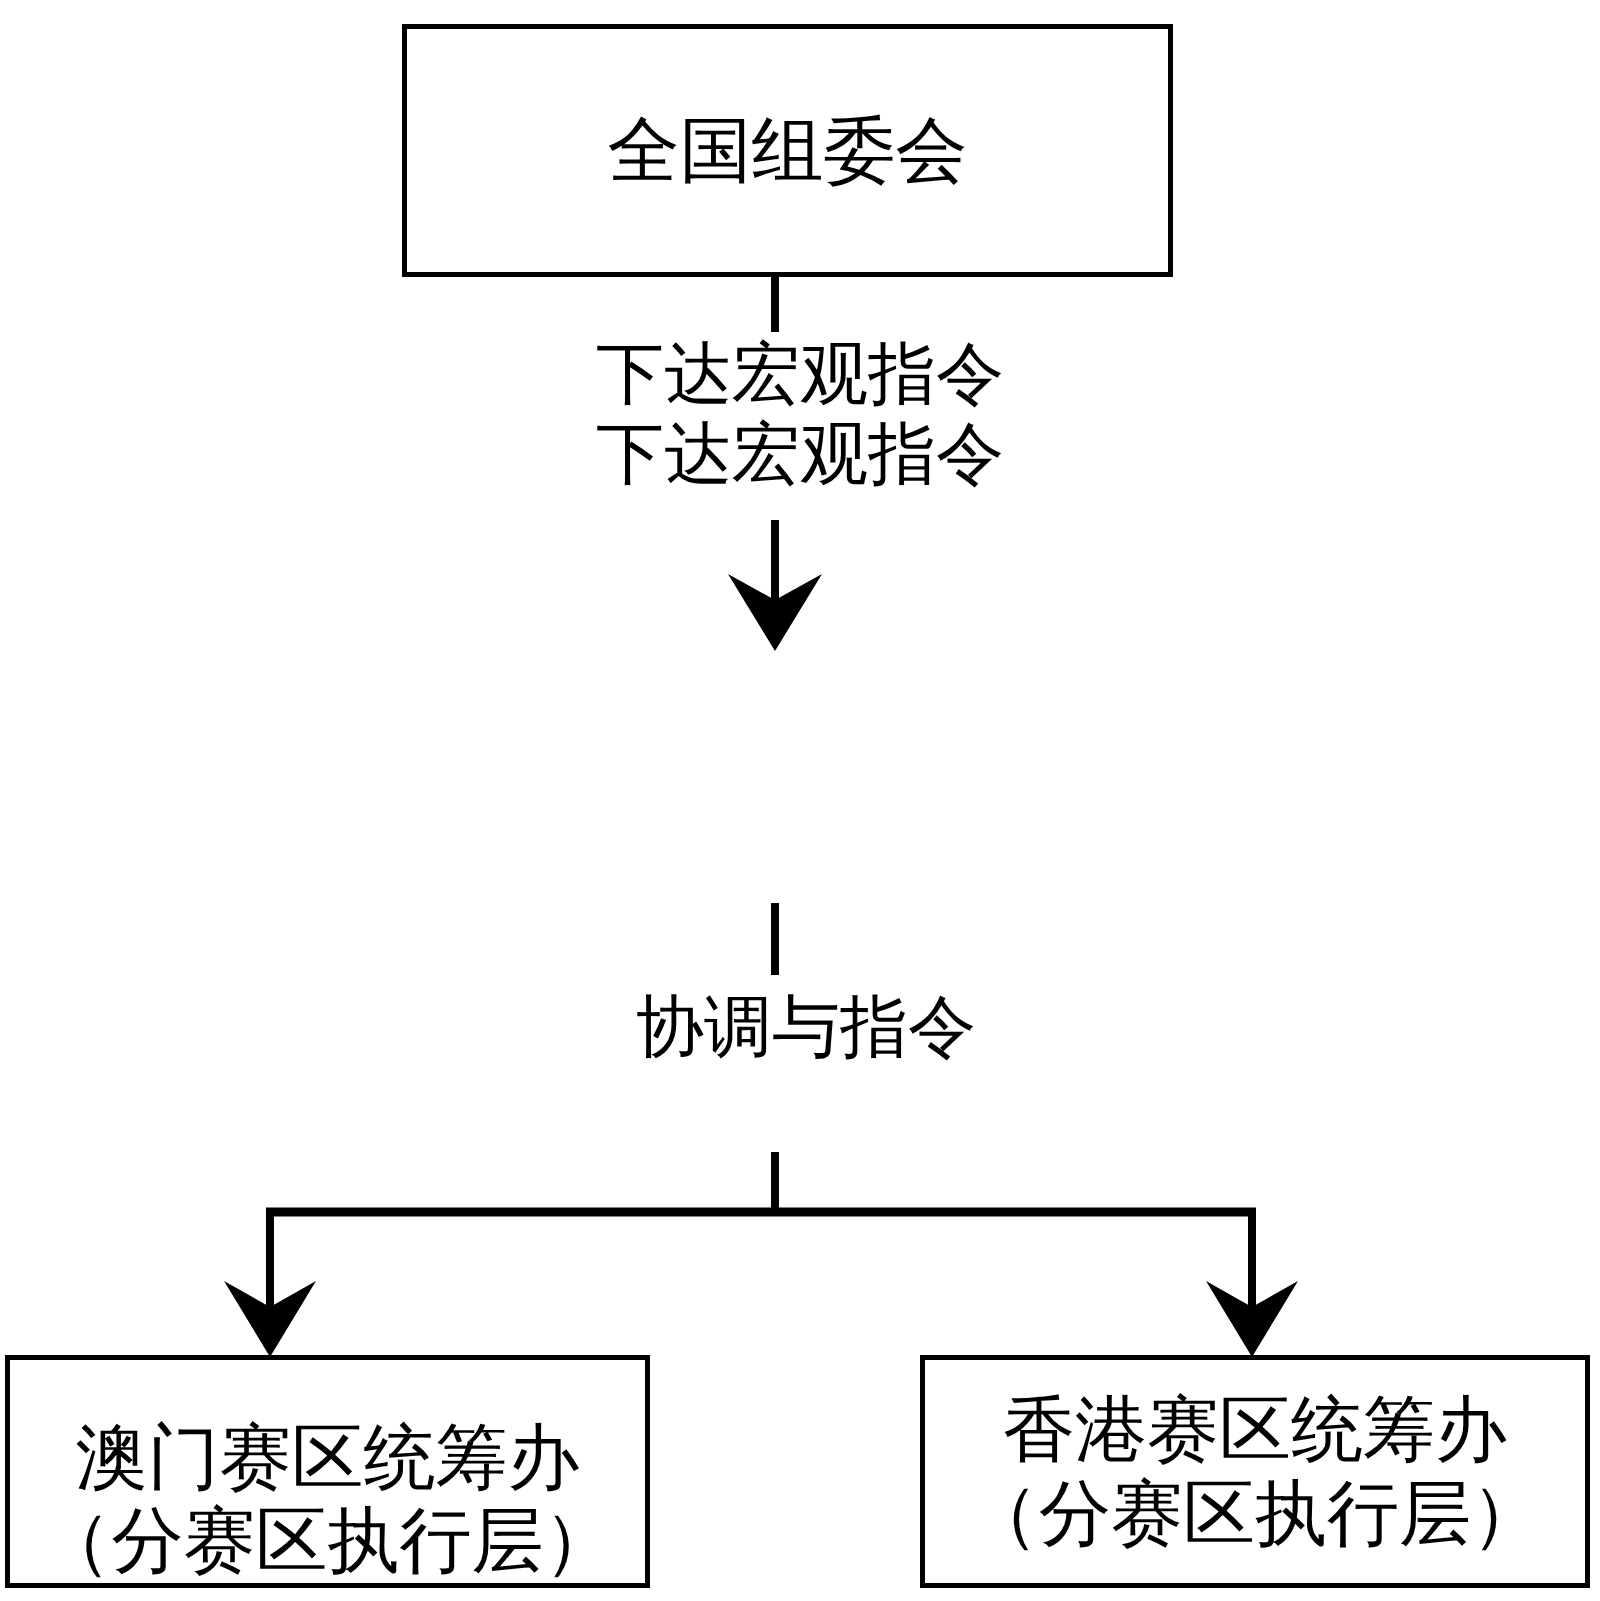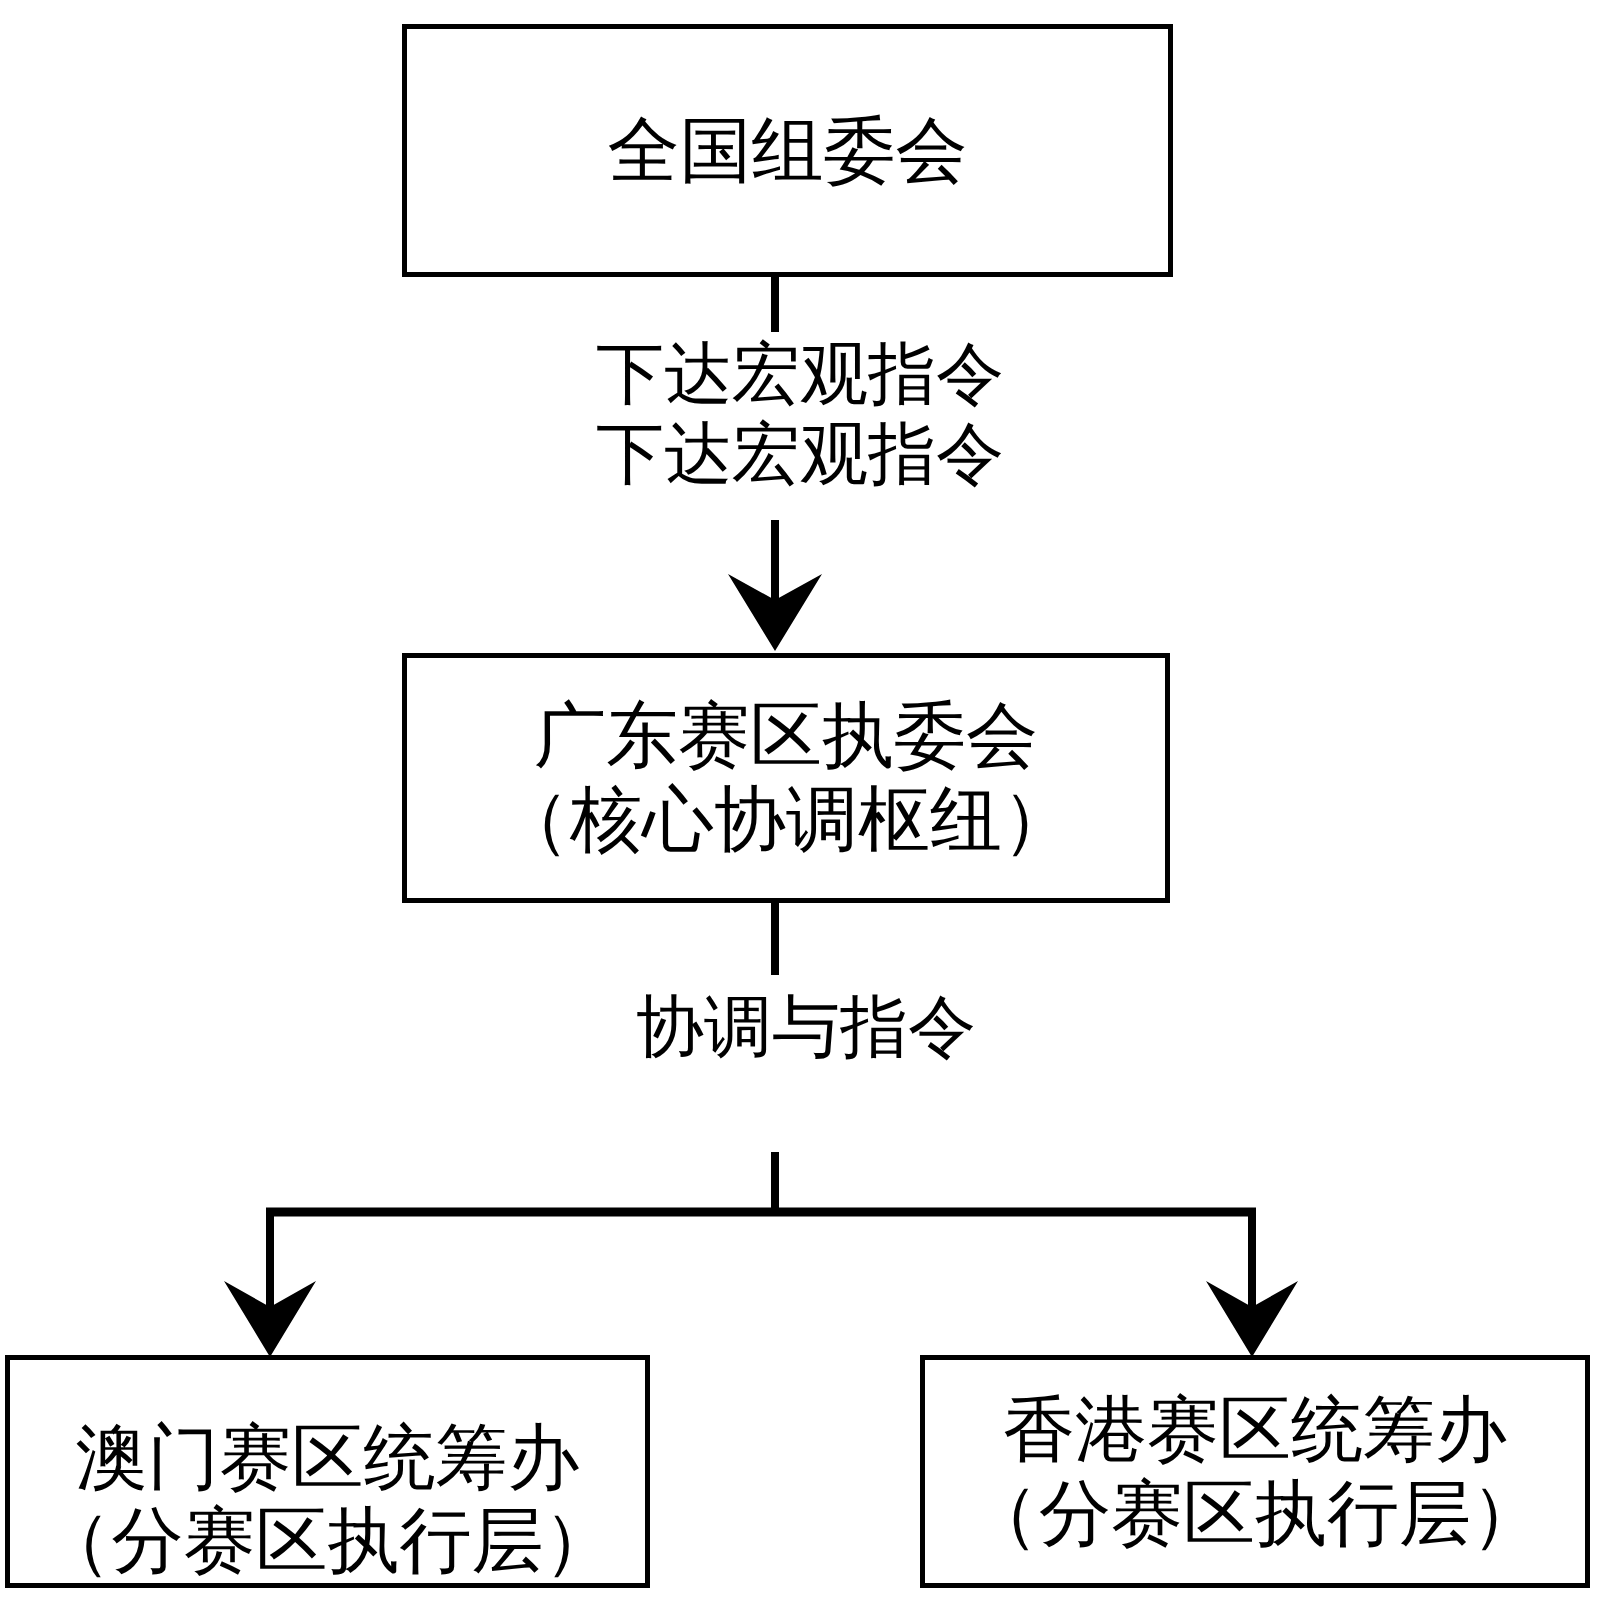--- a/index.html
+++ b/index.html
@@ -122,24 +122,20 @@
 
   <div class="node-box" id="node-national">
     <span class="node-line">全国组委会</span>
   </div>
 
   <div class="edge-label" id="edge-label-top">
     <span>下达宏观指令</span>
     <span>下达宏观指令</span>
   </div>
 
-  <div class="node-box" id="node-guangdong">
-    <span class="node-line">广东赛区执委会</span>
-    <span class="node-line">（核心协调枢纽）</span>
-  </div>
 
   <div class="edge-label" id="edge-label-mid">
     <span>协调与指令</span>
   </div>
 
   <div class="node-box" id="node-macau">
     <span class="node-line">澳门赛区统筹办</span>
     <span class="node-line">（分赛区执行层）</span>
   </div>
 

